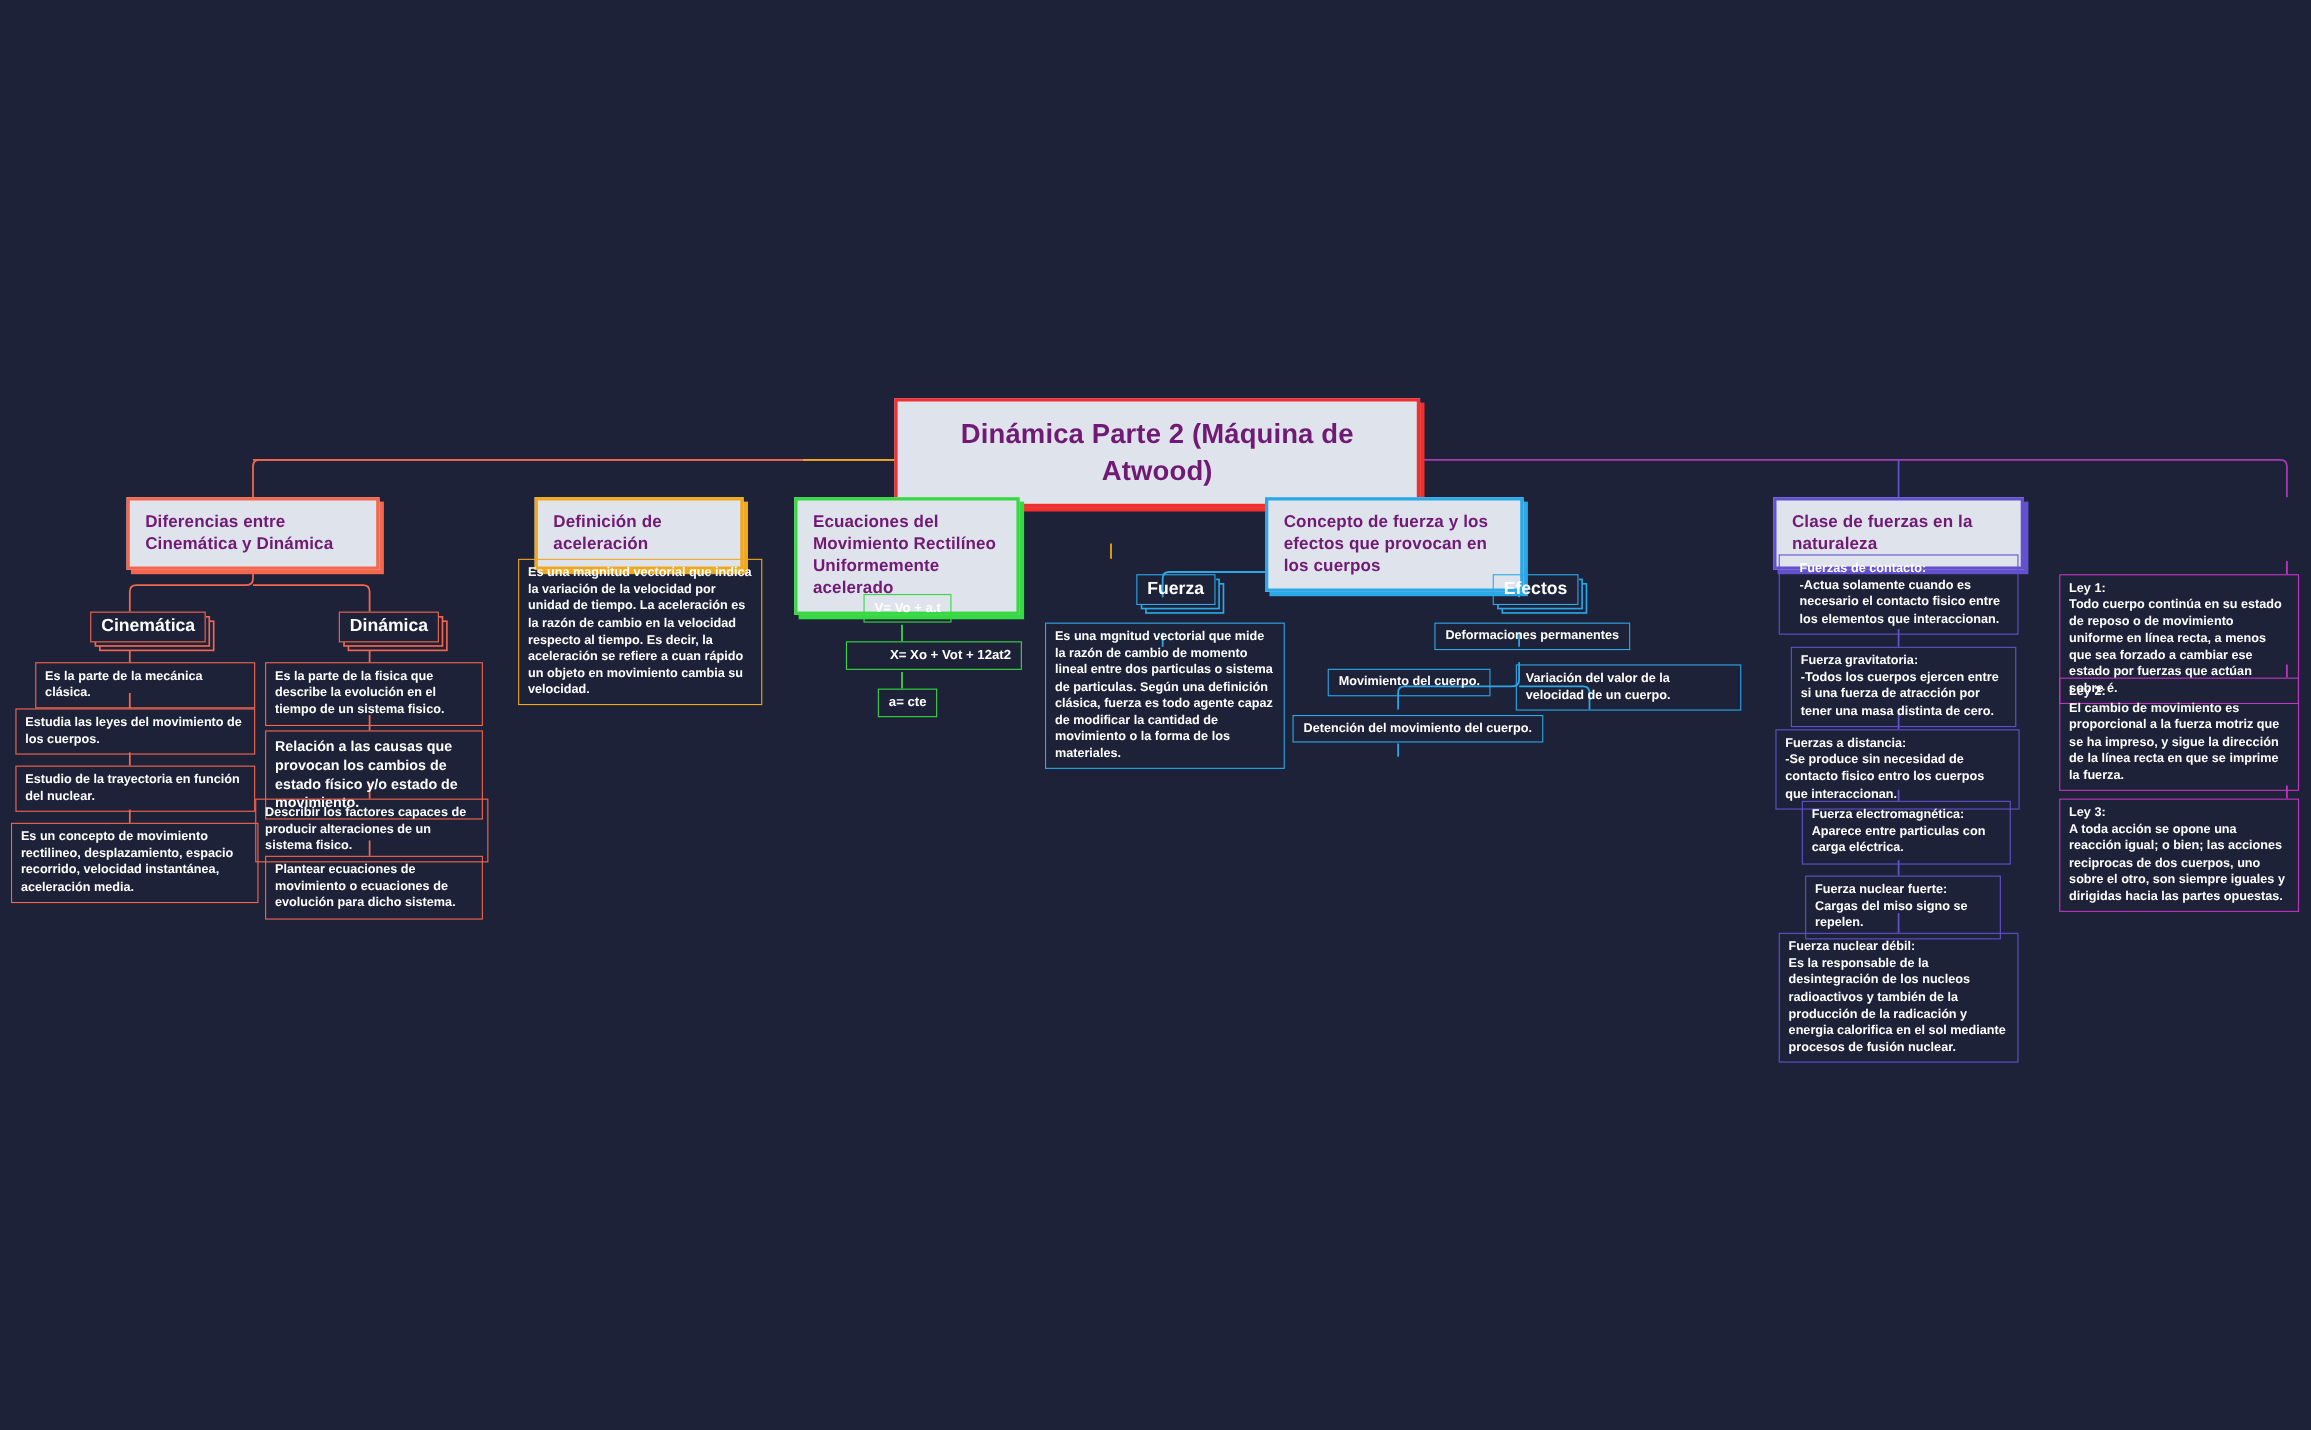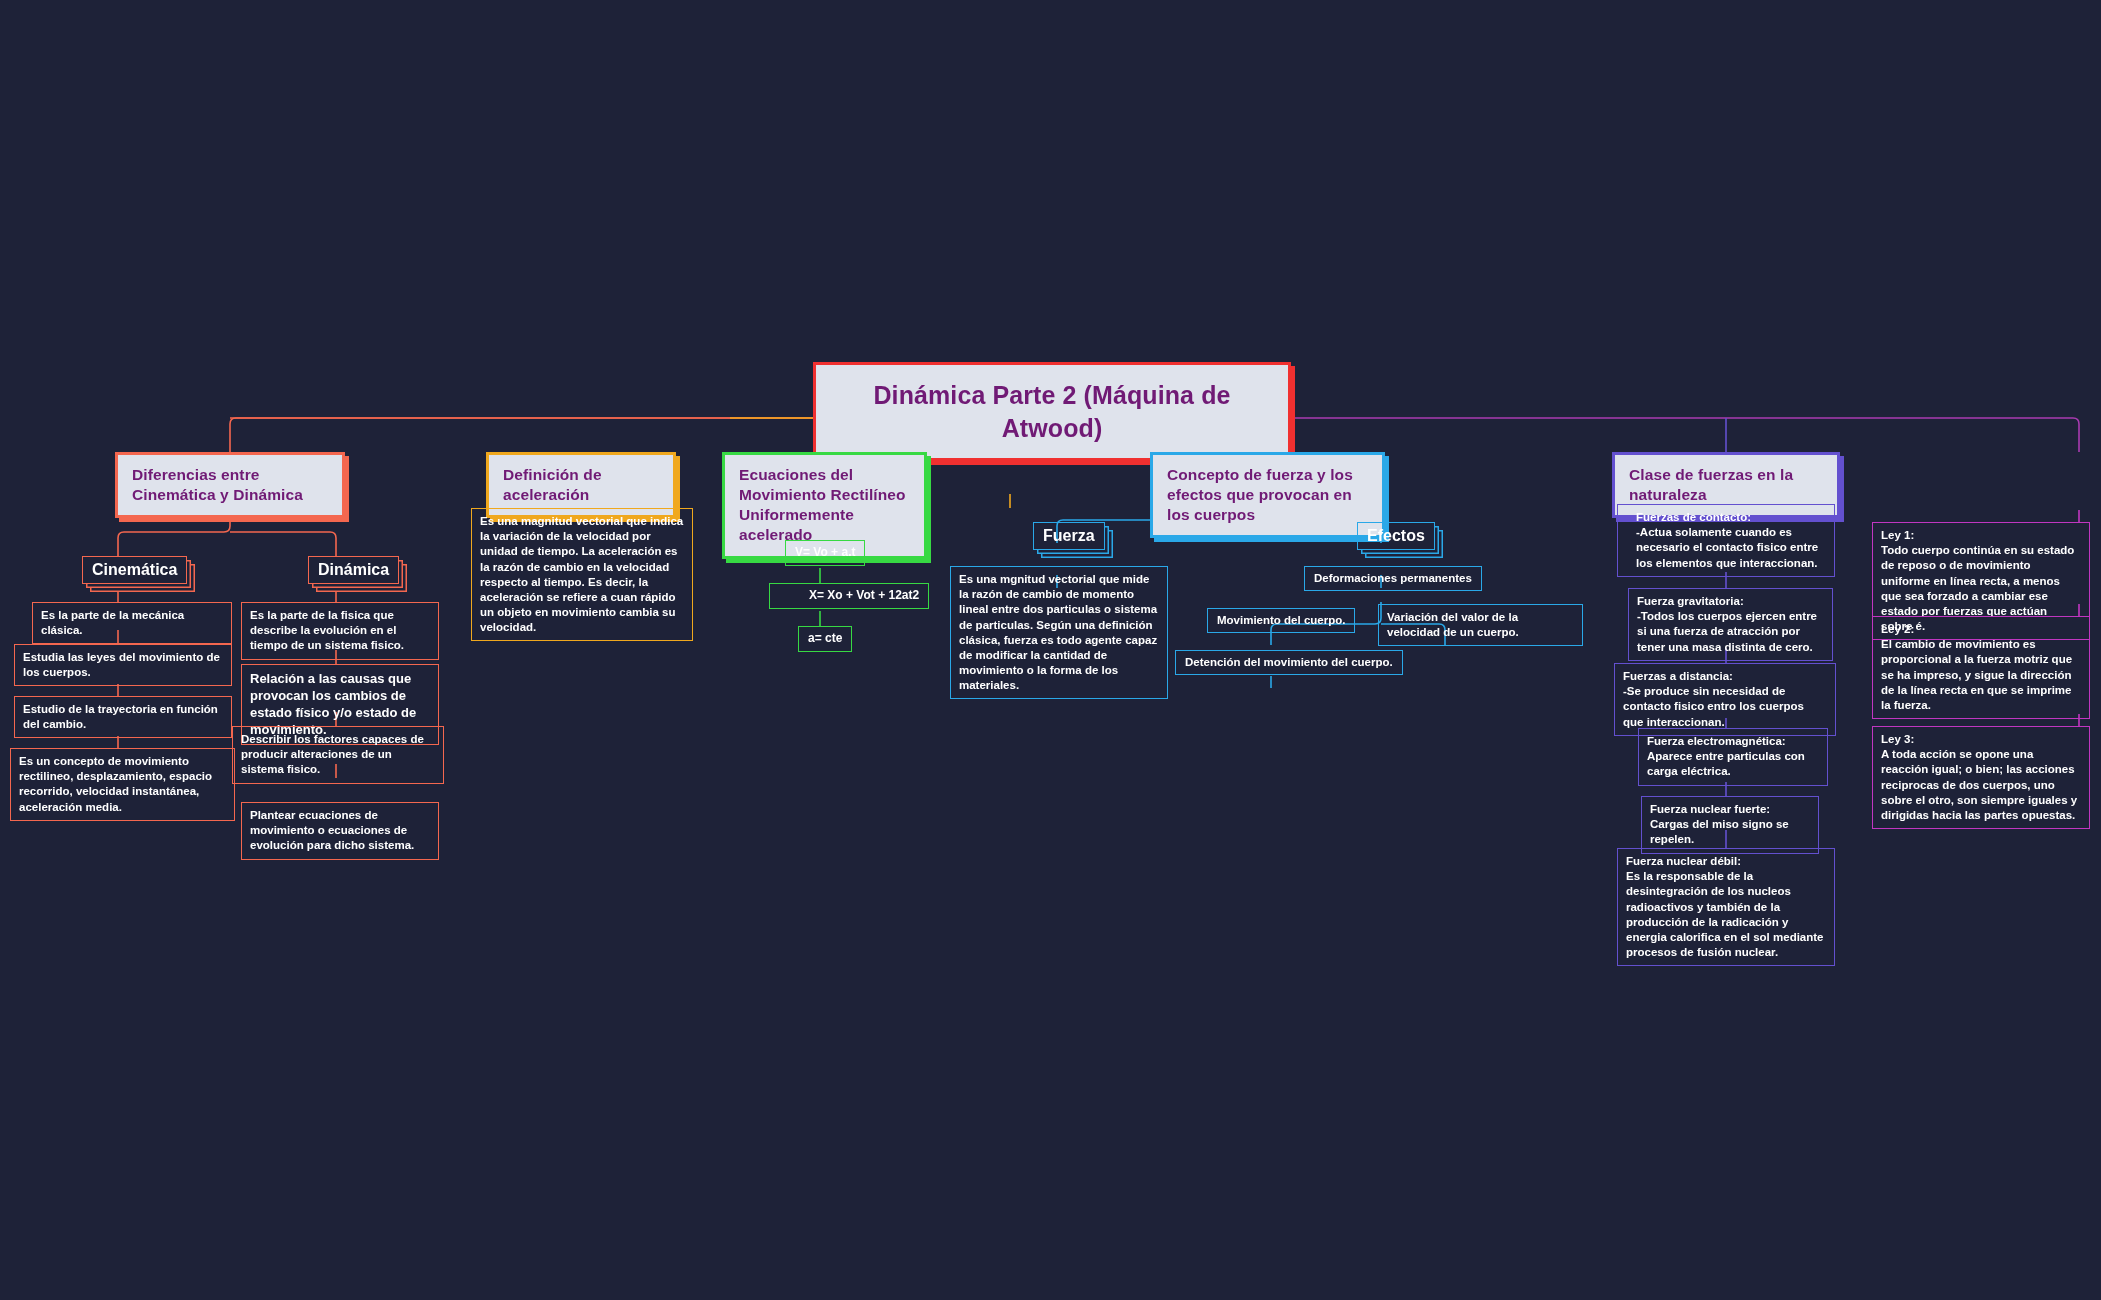--- a/index.html
+++ b/index.html
@@ -128,29 +128,29 @@
   </svg>
 
   <div class="node title-node root-title shadow" style="--sc:#f03030;border-color:#f03030;left:813px;top:362px;width:478px;">Dinámica Parte 2 (Máquina de Atwood)</div>
 
   <div class="node title-node branch-title shadow" style="--sc:#f4674f;border-color:#f4674f;left:115px;top:452px;width:230px;">Diferencias entre Cinemática y Dinámica</div>
 
   <div class="node pill stack" style="--sc:#f4674f;border-color:#f4674f;left:82px;top:556px;">Cinemática</div>
 
   <div class="node leaf" style="border-color:#f4674f;left:32px;top:602px;width:200px;font-size:11.5px;">Es la parte de la mecánica clásica.</div>
   <div class="node leaf" style="border-color:#f4674f;left:14px;top:644px;width:218px;font-size:11.5px;">Estudia las leyes del movimiento de los cuerpos.</div>
-  <div class="node leaf" style="border-color:#f4674f;left:14px;top:696px;width:218px;font-size:11.5px;">Estudio de la trayectoria en función del cambio.</div>
+  <div class="node leaf" style="border-color:#f4674f;left:14px;top:696px;width:218px;font-size:11.5px;">Estudio de la trayectoria en función del nuclear.</div>
   <div class="node leaf" style="border-color:#f4674f;left:10px;top:748px;width:225px;font-size:11.5px;">Es un concepto de movimiento rectilineo, desplazamiento, espacio recorrido, velocidad instantánea, aceleración media.</div>
 
   <div class="node pill stack" style="--sc:#f4674f;border-color:#f4674f;left:308px;top:556px;">Dinámica</div>
 
   <div class="node leaf" style="border-color:#f4674f;left:241px;top:602px;width:198px;font-size:11.5px;">Es la parte de la fisica que describe la evolución en el tiempo de un sistema fisico.</div>
   <div class="node leaf" style="border-color:#f4674f;left:241px;top:664px;width:198px;font-size:13px;">Relación a las causas que provocan los cambios de estado físico y/o estado de movimiento.</div>
   <div class="node leaf" style="border-color:#f4674f;left:232px;top:726px;width:212px;font-size:11.5px;">Describir los factores capaces de producir alteraciones de un sistema fisico.</div>
-  <div class="node leaf" style="border-color:#f4674f;left:241px;top:778px;width:198px;font-size:11.5px;margin-top:24px;">Plantear ecuaciones de movimiento o ecuaciones de evolución para dicho sistema.</div>
+  <div class="node leaf" style="border-color:#f4674f;left:241px;top:778px;width:198px;font-size:11.5px;">Plantear ecuaciones de movimiento o ecuaciones de evolución para dicho sistema.</div>
 
   <div class="node title-node branch-title shadow" style="--sc:#f0a81e;border-color:#f0a81e;left:486px;top:452px;width:190px;">Definición de aceleración</div>
 
   <div class="node leaf" style="border-color:#f0a81e;left:471px;top:508px;width:222px;font-size:11.5px;">Es una magnitud vectorial que indica la variación de la velocidad por unidad de tiempo. La aceleración es la razón de cambio en la velocidad respecto al tiempo. Es decir, la aceleración se refiere a cuan rápido un objeto en movimiento cambia su velocidad.</div>
 
   <div class="node title-node branch-title shadow" style="--sc:#37d943;border-color:#37d943;left:722px;top:452px;width:205px;">Ecuaciones del Movimiento Rectilíneo Uniformemente acelerado</div>
 
   <div class="node leaf eq" style="border-color:#37d943;left:785px;top:540px;font-size:12px;">V= Vo + a.t</div>
   <div class="node leaf eq" style="border-color:#37d943;left:769px;top:583px;font-size:12px;padding-left:39px;">X= Xo + Vot + 12at2</div>
   <div class="node leaf eq" style="border-color:#37d943;left:798px;top:626px;font-size:12px;">a= cte</div>

